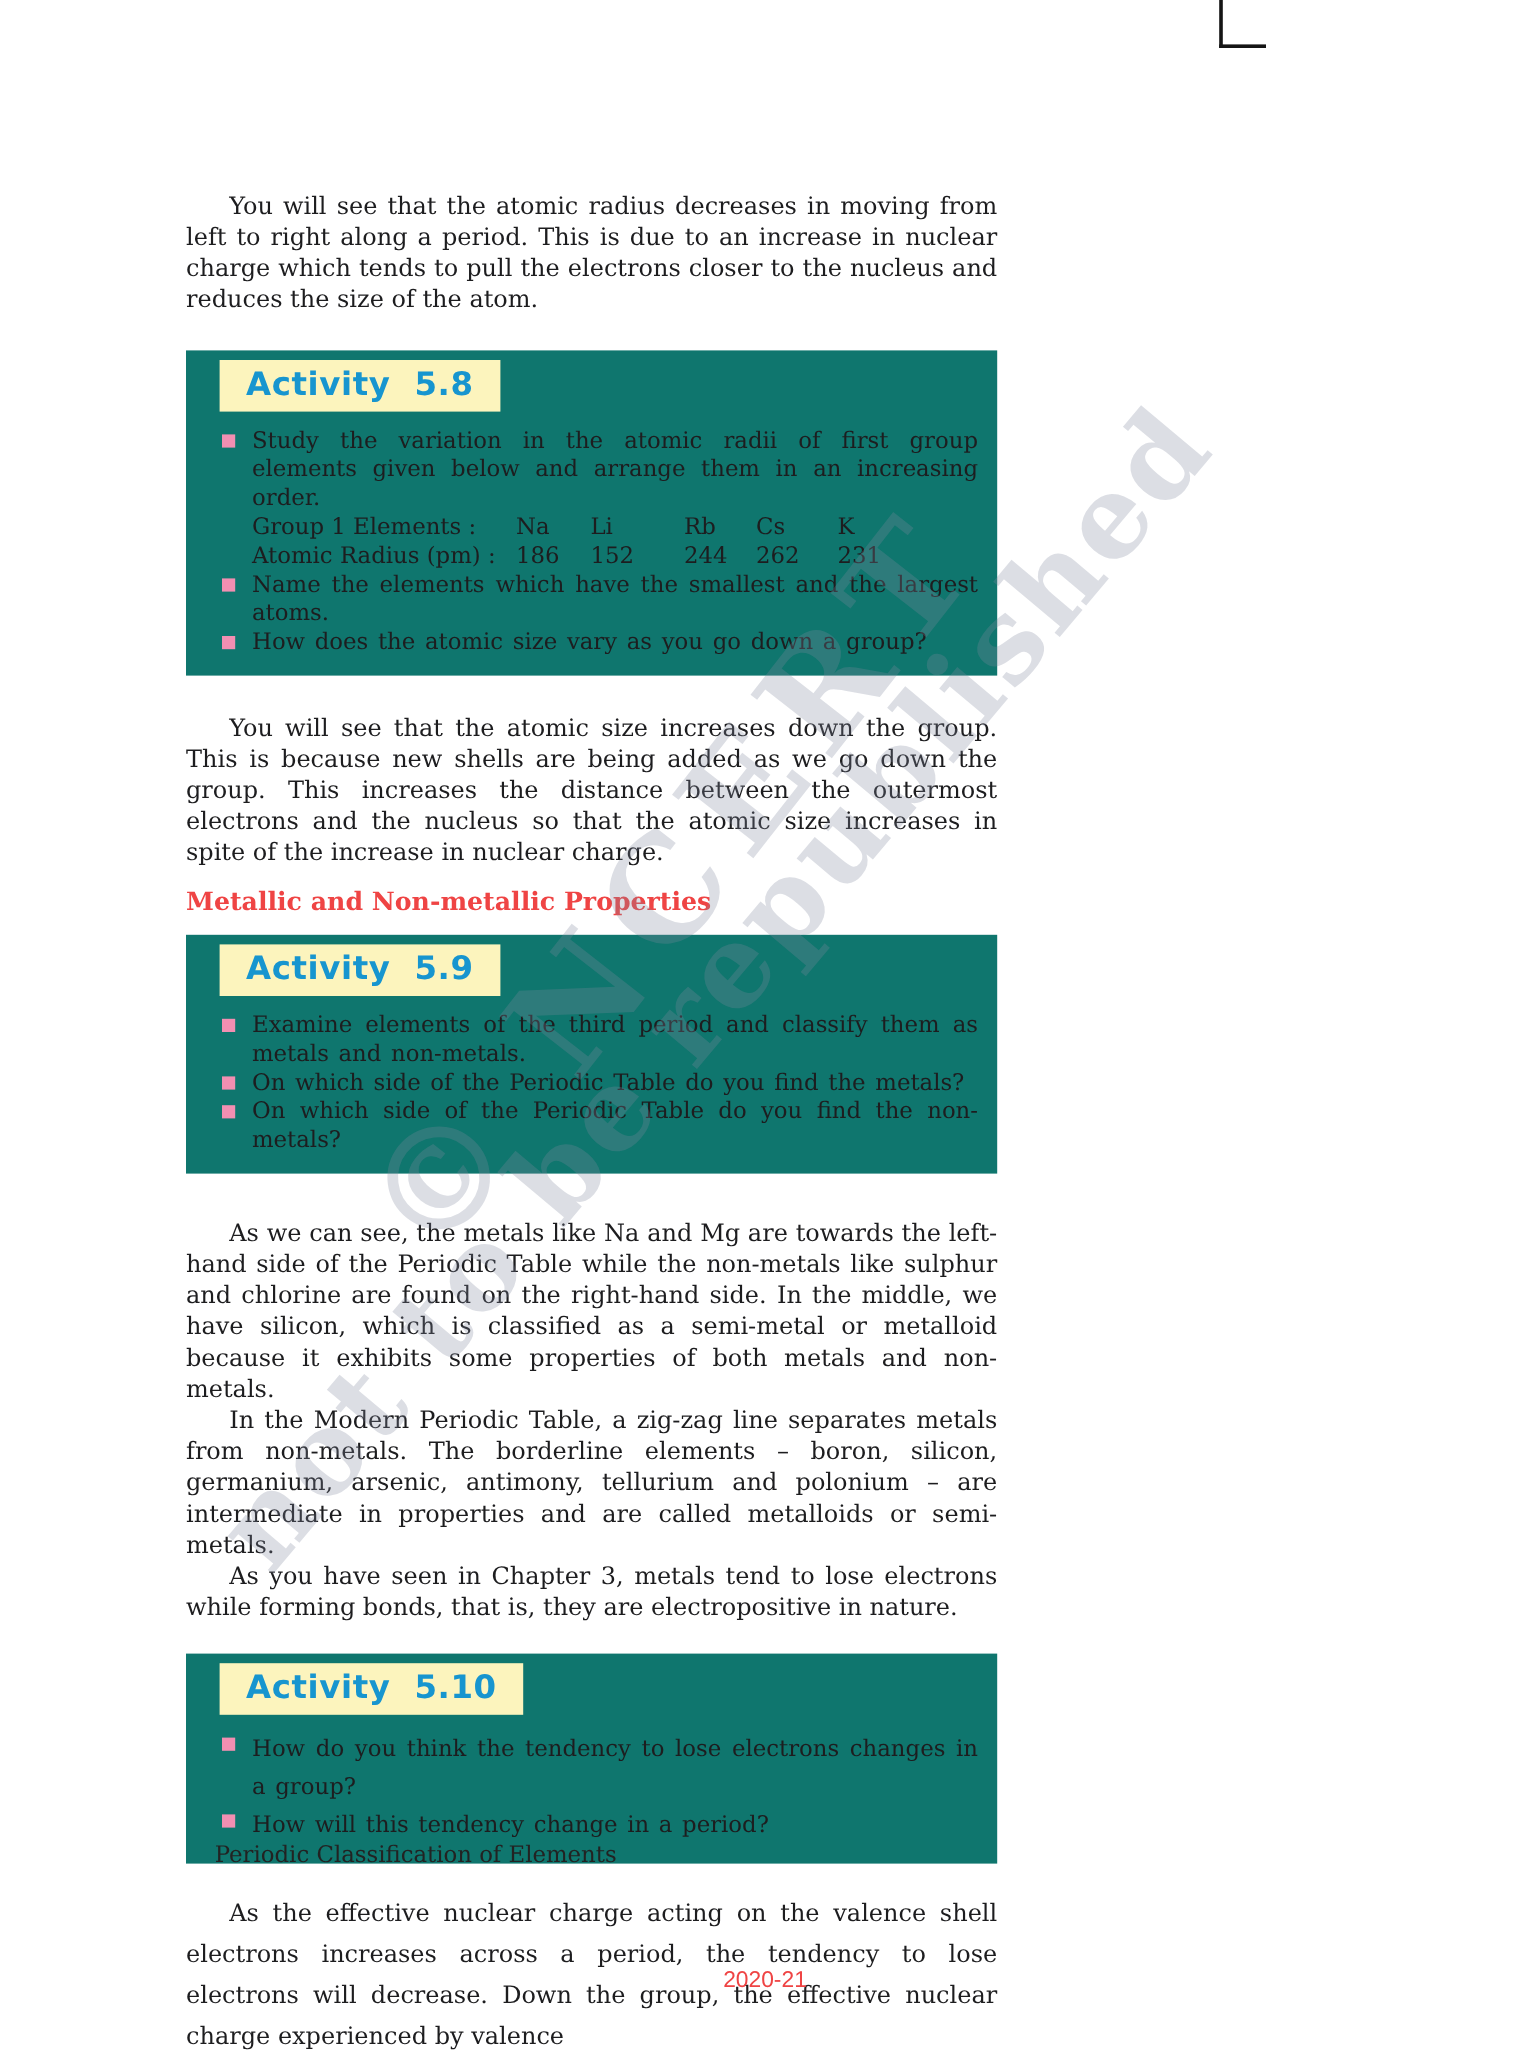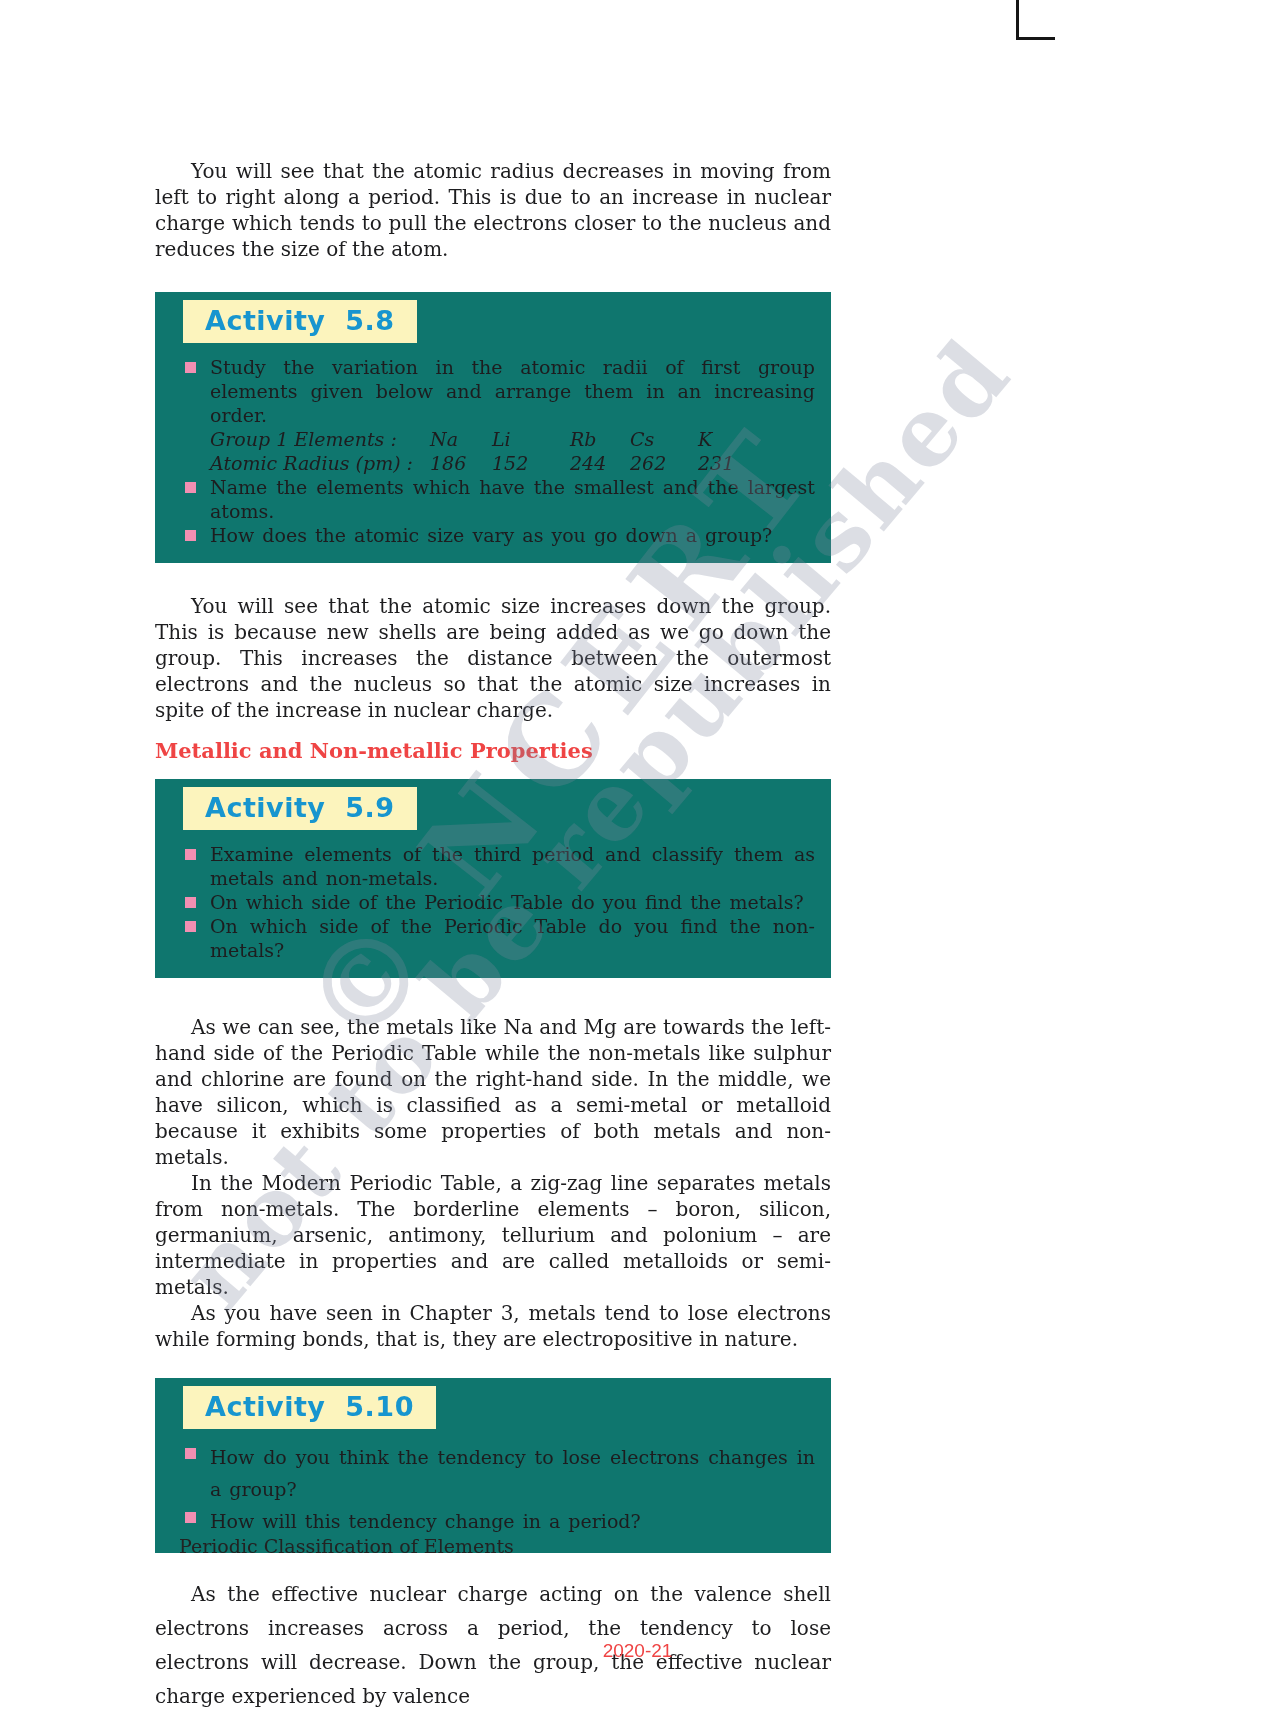--- a/index.html
+++ b/index.html
@@ -37,21 +37,21 @@
   }
   .activity-body { padding:12px 16px 16px 30px; }
   .bullet-item { display:flex; margin:0; }
   .bullet-sq {
     flex:0 0 auto; width:11px; height:11px; background:#f28fb2; margin:7px 14px 0 0;
   }
   .bullet-text { flex:1; font-size:19px; line-height:24px; text-align:justify; word-spacing:2px; }
   .lh32 .bullet-text { line-height:32px; }
   .atable { margin-left:25px; font-size:19px; line-height:24px; }
   .trow { display:grid; grid-template-columns:220px 62px 78px 60px 68px auto; }
-  .trow span { white-space:nowrap;font-style:italic; }
+  .trow span { white-space:nowrap; }
 
   
   .footer-left {
     position:absolute; left:155px; top:1535px; font-size:19px; color:#222;margin-left:24px;
   }
   .page-badge {
     position:absolute; left:1088px; top:1527px; width:64px; height:40px;
     background:#e4d2e9; border-radius:50%;
     display:flex; align-items:center; justify-content:center;
   }

